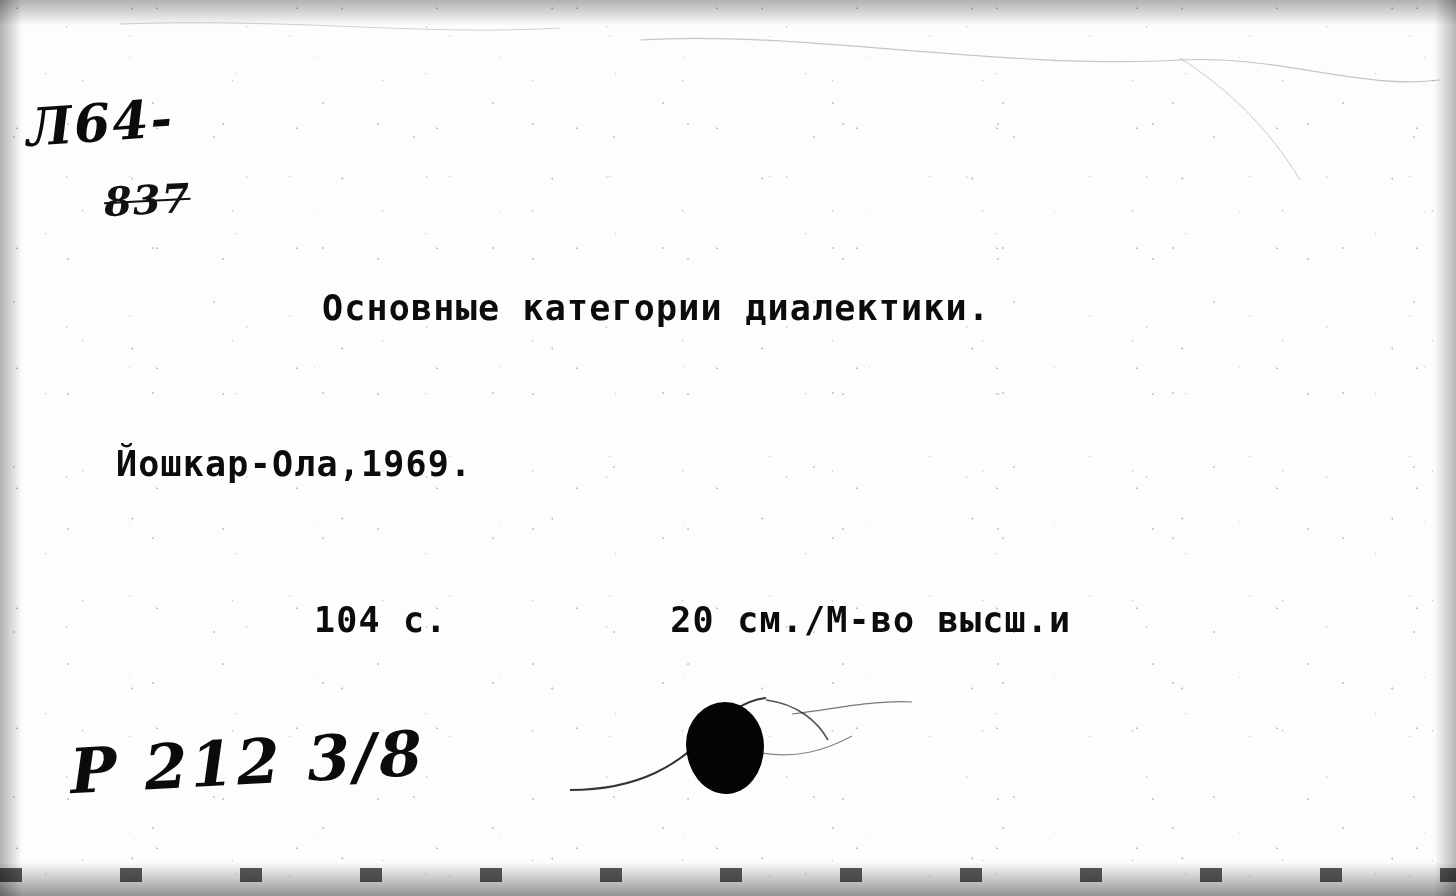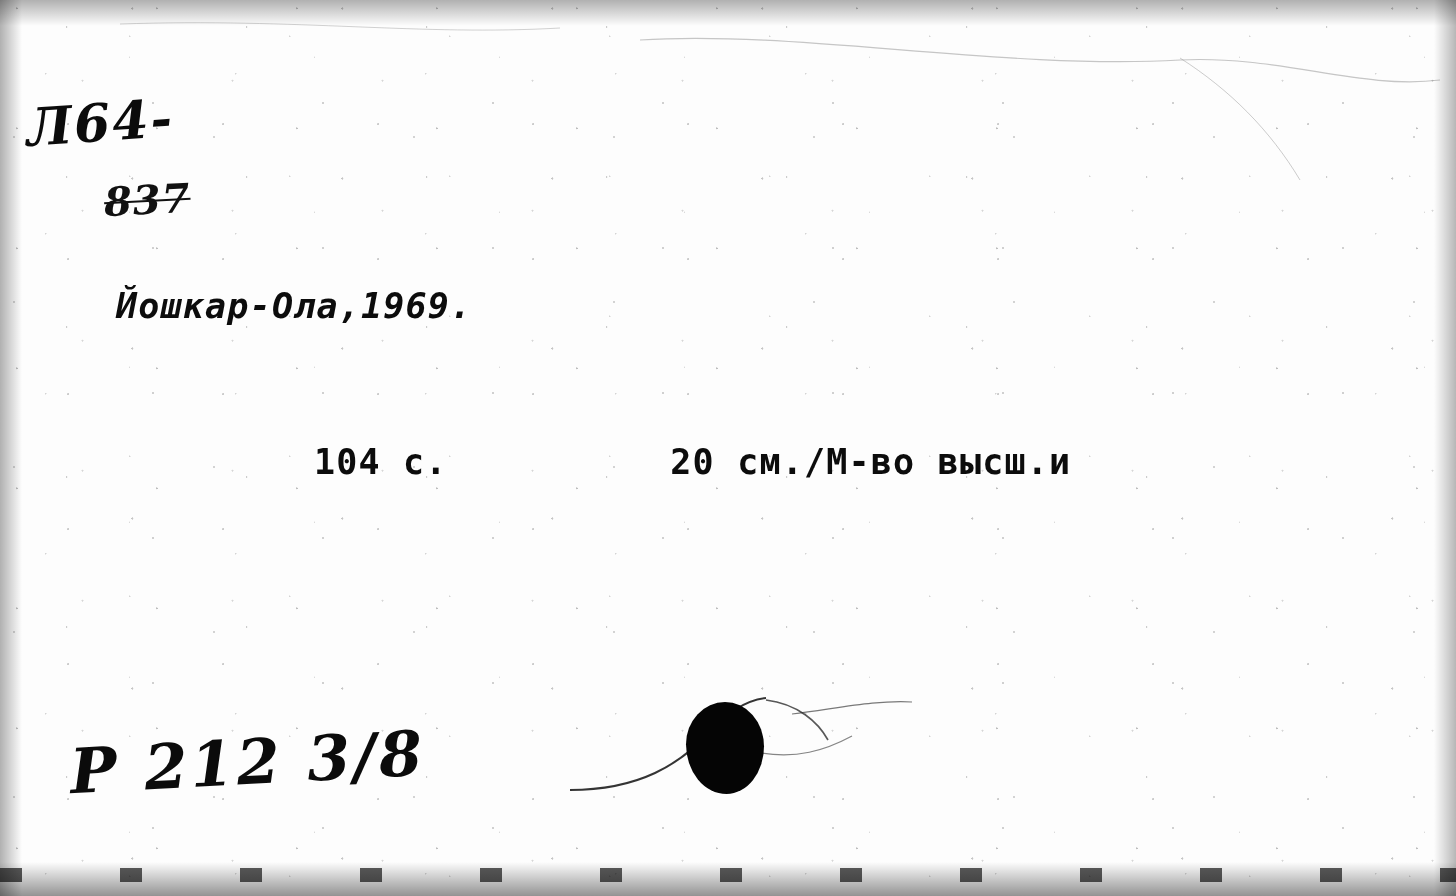--- a/index.html
+++ b/index.html
@@ -107,21 +107,21 @@
     font-size: 35px;
     line-height: 52px;
     letter-spacing: 1.2px;
     font-weight: 700;
     color: #0c0c0c;
     white-space: pre;
   }
   .typed .ln { display: block; }
   .ln-author   { margin-left: 8px; }
   .ln-title    { margin-left: 108px; margin-top: 2px; }
-  .ln-imprint  { margin-left: -98px; font-style: italic; }
+  .ln-imprint  { margin-left: -98px; }
   .ln-phys     { margin-left: 100px; }
 
   
   .hand-shelf {
     position: absolute;
     left: 70px;
     top: 726px;
     font-family: "DejaVu Serif", serif;
     font-style: italic;
     font-weight: 700;
@@ -171,20 +171,21 @@
     <path d="M640 40 C 800 30, 1000 70, 1180 60 C 1280 55, 1360 90, 1440 80" stroke="#333" stroke-width="1.2" fill="none" opacity="0.5"></path>
     <path d="M1180 58 C 1230 90, 1270 130, 1300 180" stroke="#333" stroke-width="1" fill="none" opacity="0.45"></path>
     <path d="M120 24 C 300 18, 420 36, 560 28" stroke="#333" stroke-width="1" fill="none" opacity="0.4"></path>
   </svg>
 
   <div class="hand-call">Л64-</div>
 
   <div class="hand-call-sub">837</div>
 
   <div class="typed">
+    <span class="ln ln-title">Основные категории диалектики.</span>
     <span class="ln ln-imprint">Йошкар-Ола,1969.</span>
     <span class="ln ln-phys">104 с.          20 см./М-во высш.и</span>
     
     
   </div>
 
   <div class="hand-shelf">Р 212 3/8</div>
 
   <svg class="blot-tail" viewBox="0 0 360 130">
     <path d="M10 112 C 80 112, 120 86, 150 54 C 168 34, 186 22, 206 20" stroke="#111" stroke-width="2" fill="none" opacity="0.85"></path>

